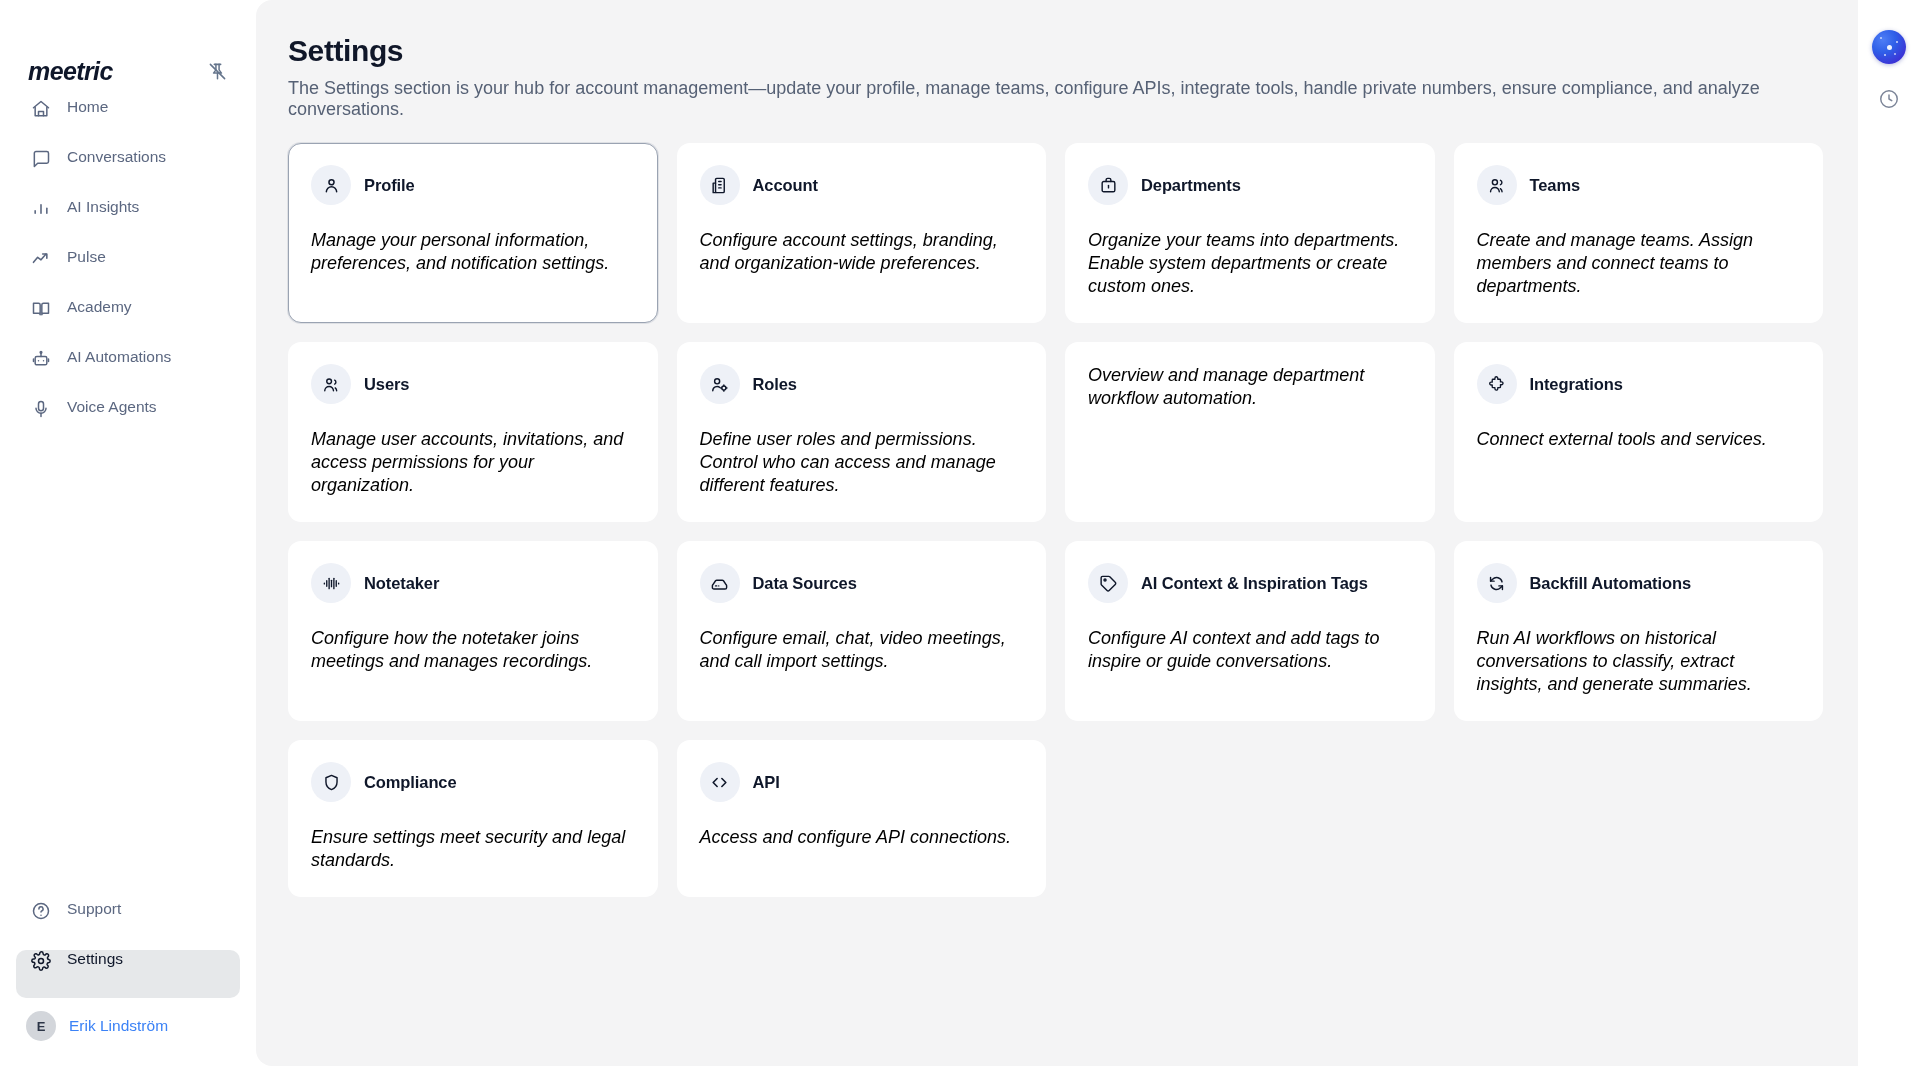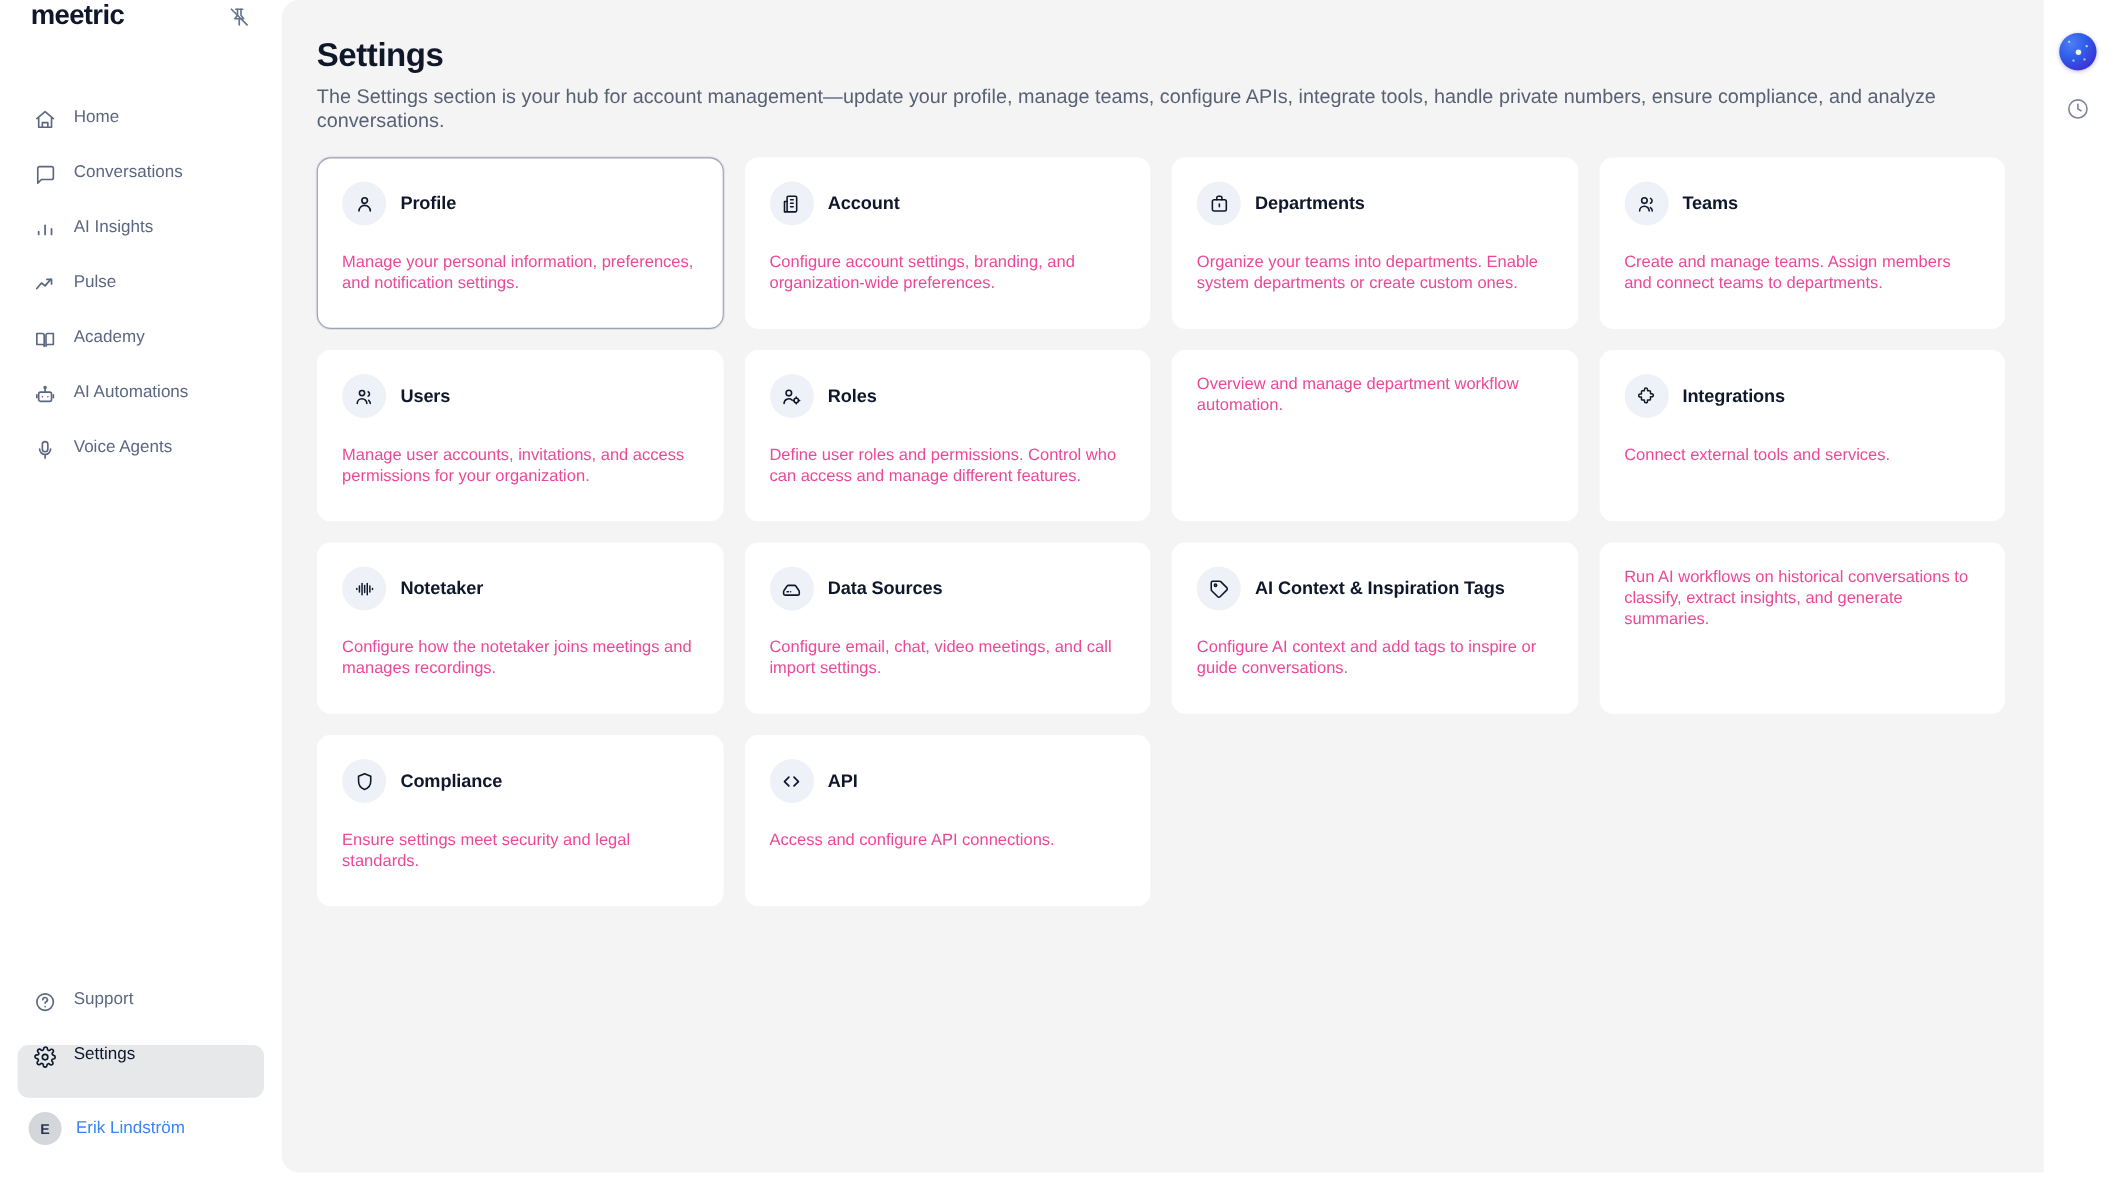--- a/index.html
+++ b/index.html
@@ -14,22 +14,23 @@
   
   .sidebar {
     width: 256px; height: 1080px;
     background: #ffffff;
     display: flex; flex-direction: column;
     flex: 0 0 256px;
     padding: 0;
   }
   .sidebar-header {
     height: 86px;
-    display: flex; align-items: flex-start; justify-content: space-between;
+    display: flex; align-items: flex-end; justify-content: space-between;
     padding: 0 24px 0 28px;
+    font-style: italic;
   }
   .brand {
     font-size: 25px; font-weight: bold; color: #0f172a;
     letter-spacing: -0.6px;
   }
   .pin-btn {
     width: 30px; height: 30px; display: flex; align-items: center; justify-content: center;
     color: #64748b; cursor: pointer; background: none; border: none;
   }
   .nav { padding: 12px 16px 0 16px; display: flex; flex-direction: column; gap: 2px; }
@@ -93,21 +94,21 @@
     box-shadow: 0 0 0 1px rgba(154,163,178,0.25);
   }
   .card-head { display: flex; align-items: center; gap: 13px; margin-bottom: 24px; }
   .card-icon {
     width: 40px; height: 40px; border-radius: 50%;
     background: #eef1f7; color: #0f172a;
     display: flex; align-items: center; justify-content: center;
     flex: 0 0 40px;
   }
   .card-title { font-size: 16.5px; font-weight: bold; color: #0f172a; letter-spacing: -0.1px; }
-  .card-desc { font-size: 15px; line-height: 1.28; color: #ec4899; }
+  .card-desc { font-size: 18px; line-height: 1.28; color: #000000; font-style: italic; }
 
   
   .rail {
     position: absolute; top: 0; right: 0; width: 62px; height: 1080px;
     display: flex; flex-direction: column; align-items: center;
     padding-top: 30px; gap: 22px;
     background: #ffffff;
   }
   .orb {
     width: 34px; height: 34px; border-radius: 50%;
@@ -401,20 +402,31 @@
                   <path d="M20.5 13.2 12.8 20.9a1.8 1.8 0 0 1-2.6 0l-7-7a1.8 1.8 0 0 1-.5-1.3V4.8A1.8 1.8 0 0 1 4.5 3h7.8c.5 0 1 .2 1.3.5l6.9 6.9a1.9 1.9 0 0 1 0 2.8z"></path>
                   <circle cx="7.6" cy="7.6" r="1.3"></circle>
                 </svg>
             </span>
             <span class="card-title">AI Context &amp; Inspiration Tags</span>
           </div>
           <div class="card-desc">Configure AI context and add tags to inspire or guide conversations.</div>
         </div>
 
         <div class="card">
+          <div class="card-head">
+            <span class="card-icon">
+              <svg width="19" height="19" viewBox="0 0 24 24" fill="none" stroke="currentColor" stroke-width="1.8" stroke-linecap="round" stroke-linejoin="round">
+                  <path d="M19 10a7 7 0 0 0-12-3.3L4.5 9"></path>
+                  <path d="M4.5 4.5V9H9"></path>
+                  <path d="M5 14a7 7 0 0 0 12 3.3l2.5-2.3"></path>
+                  <path d="M19.5 19.5V15H15"></path>
+                </svg>
+            </span>
+            <span class="card-title">Backfill Automations</span>
+          </div>
           <div class="card-desc">Run AI workflows on historical conversations to classify, extract insights, and generate summaries.</div>
         </div>
 
         <div class="card">
           <div class="card-head">
             <span class="card-icon">
               <svg width="19" height="19" viewBox="0 0 24 24" fill="none" stroke="currentColor" stroke-width="1.8" stroke-linecap="round" stroke-linejoin="round">
                   <path d="M12 3 5 6v5.5c0 4.3 2.9 8.2 7 9.5 4.1-1.3 7-5.2 7-9.5V6z"></path>
                 </svg>
             </span>

